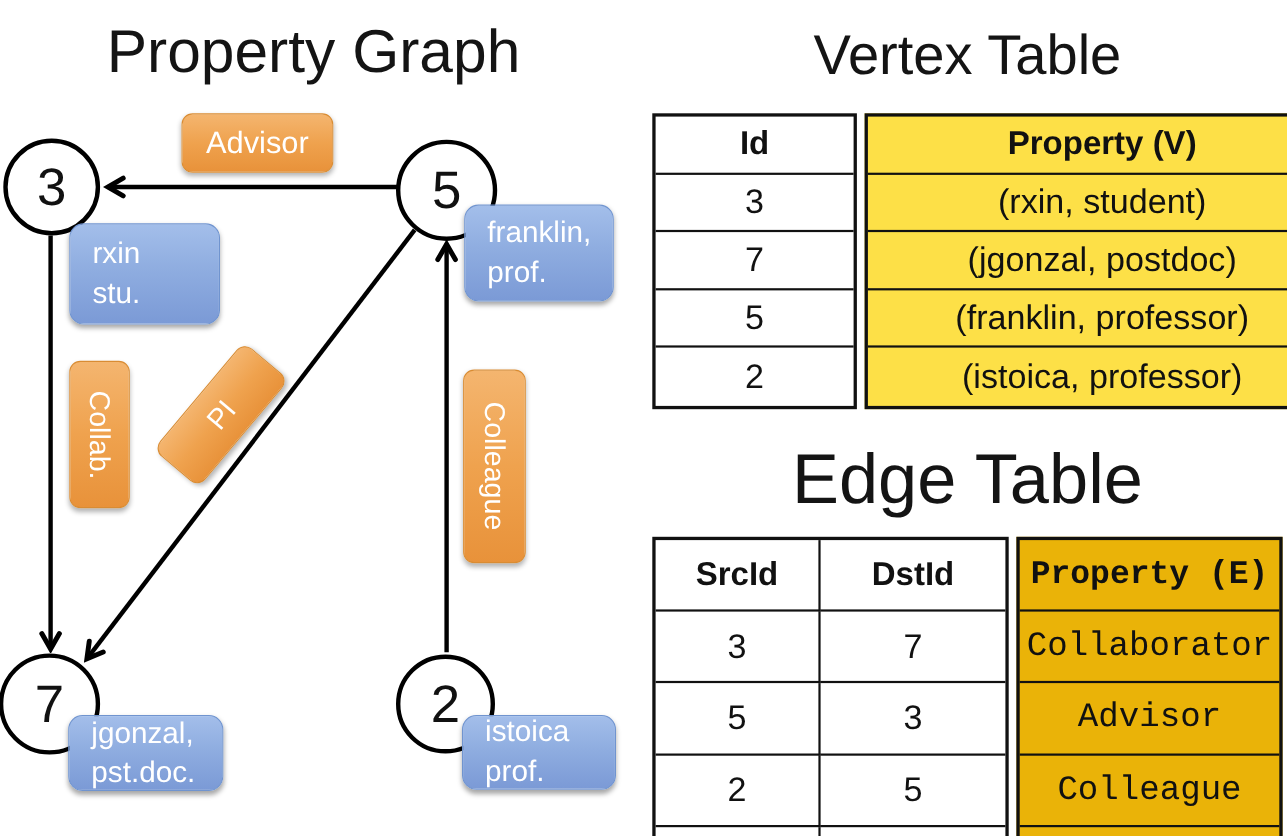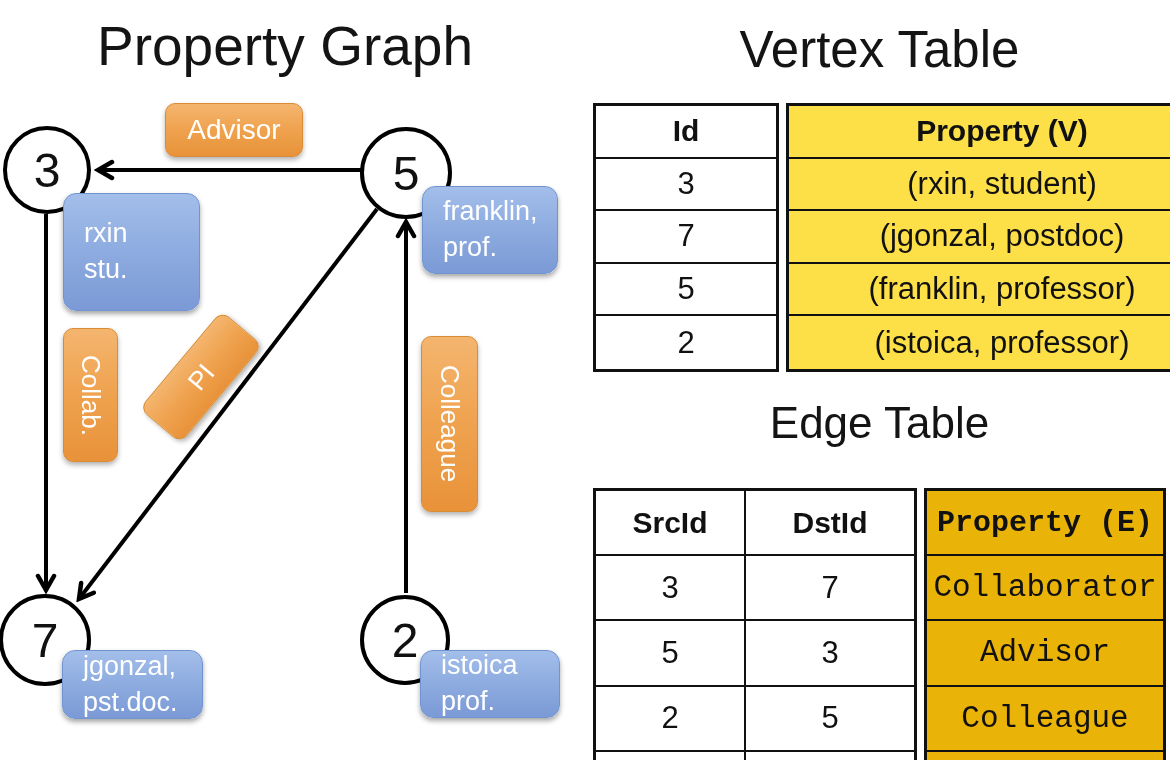--- a/index.html
+++ b/index.html
@@ -7,21 +7,21 @@
     position:relative;width:1170px;height:760px;background:#ffffff;
     font-family:"Liberation Sans", sans-serif;overflow:hidden;
   }
   
   .big-title{
     position:absolute;text-align:center;color:#141414;
     font-weight:300;letter-spacing:0px;white-space:nowrap;
   }
   #title-graph{left:0;top:14px;width:570px;font-size:55px;}
   #title-vertex{left:593px;top:20px;width:573px;font-size:51px;}
-  #title-edge{left:593px;top:398px;width:573px;font-size:44px;}
+  #title-edge{left:593px;top:398px;width:573px;font-size:64px;}
 
   
   #edges-svg{position:absolute;left:0;top:0;z-index:1;}
 
   
   .node{
     position:absolute;border:4px solid #000;border-radius:50%;background:#fff;
     display:flex;align-items:center;justify-content:center;
     font-size:48px;font-weight:300;color:#111;z-index:2;box-sizing:border-box;
   }
@@ -33,21 +33,21 @@
   
   .vbox{
     position:absolute;z-index:4;border-radius:13px;
     background:linear-gradient(180deg,#a3beea 0%,#8fade0 45%,#7b9ad6 100%);
     border:1px solid #7094cf;
     box-shadow:0 3px 5px rgba(0,0,0,0.35);
     color:#fff;font-size:27px;line-height:1.32;
     display:flex;flex-direction:column;justify-content:center;
     padding-left:20px;box-sizing:border-box;
   }
-  #vbox-rxin{left:63px;top:193px;width:137px;height:118px;}
+  #vbox-rxin{left:63px;top:203px;width:137px;height:92px;}
   #vbox-franklin{left:422px;top:186px;width:136px;height:88px;}
   #vbox-jgonzal{left:62px;top:650px;width:141px;height:69px;}
   #vbox-istoica{left:420px;top:650px;width:140px;height:68px;}
 
   
   .elabel{
     position:absolute;z-index:3;border-radius:10px;
     background:linear-gradient(180deg,#f4b56f 0%,#efa24e 50%,#e8923a 100%);
     border:1px solid #d98c33;
     box-shadow:0 3px 5px rgba(0,0,0,0.3);

